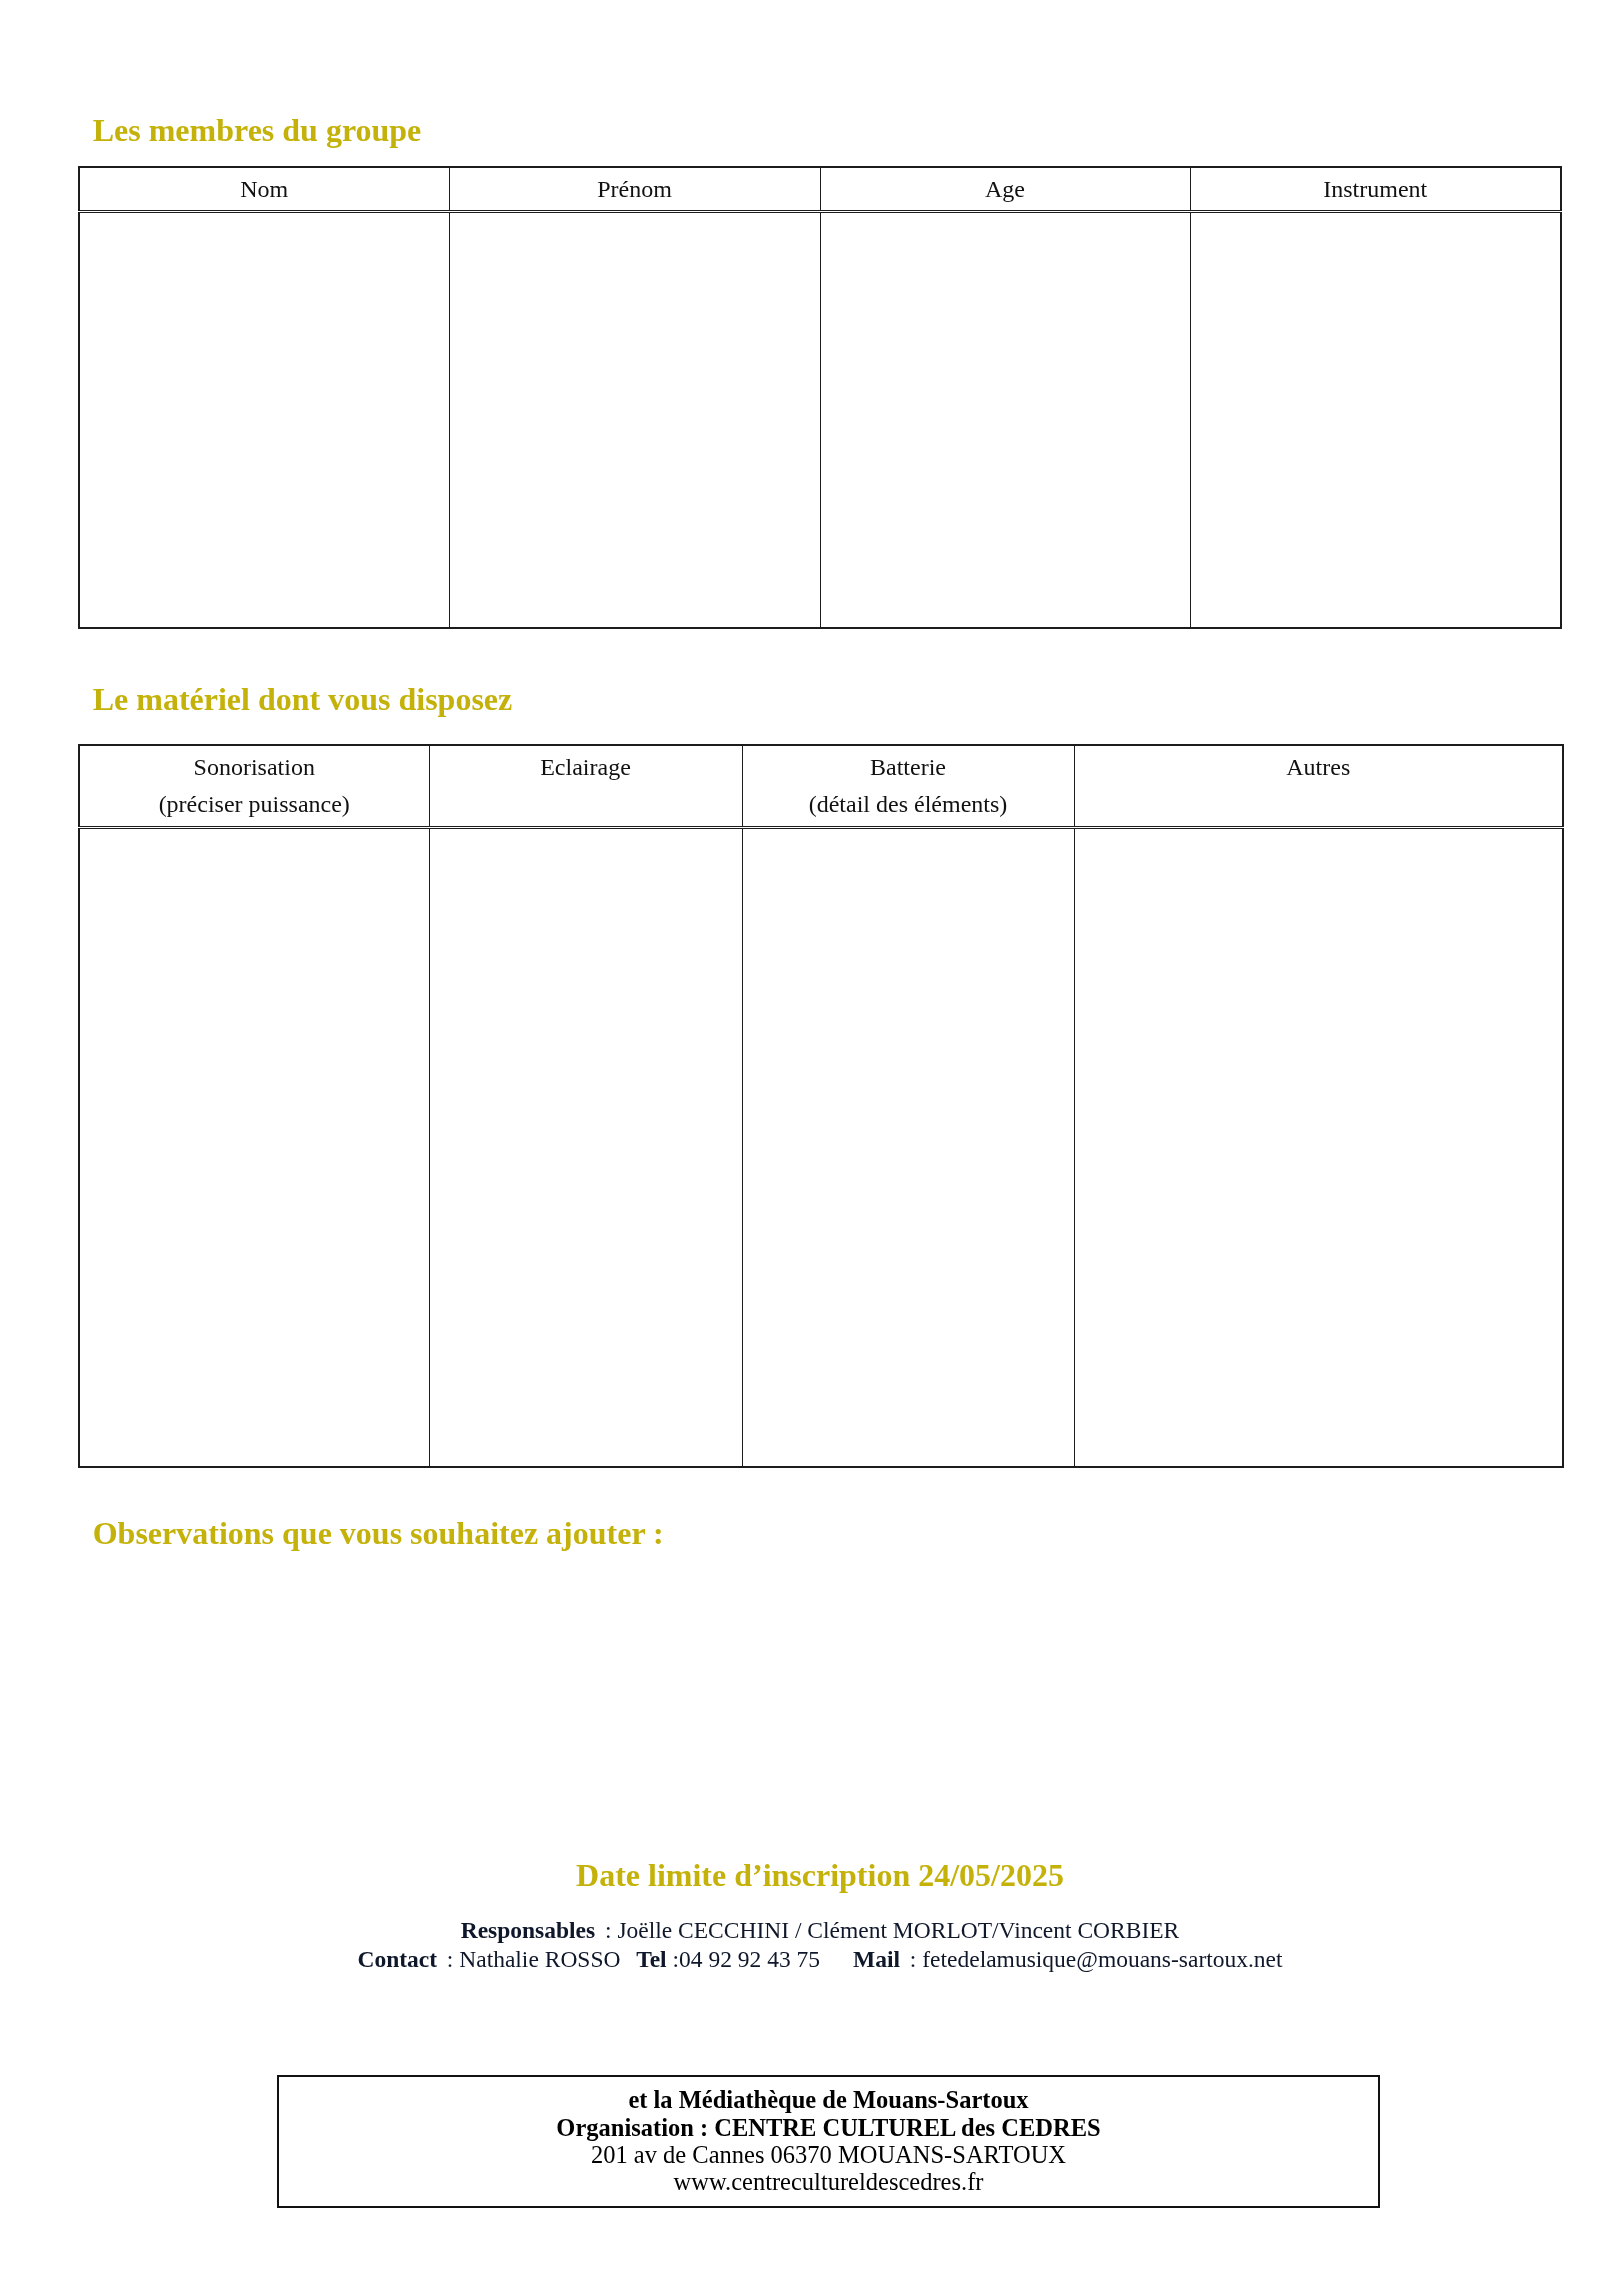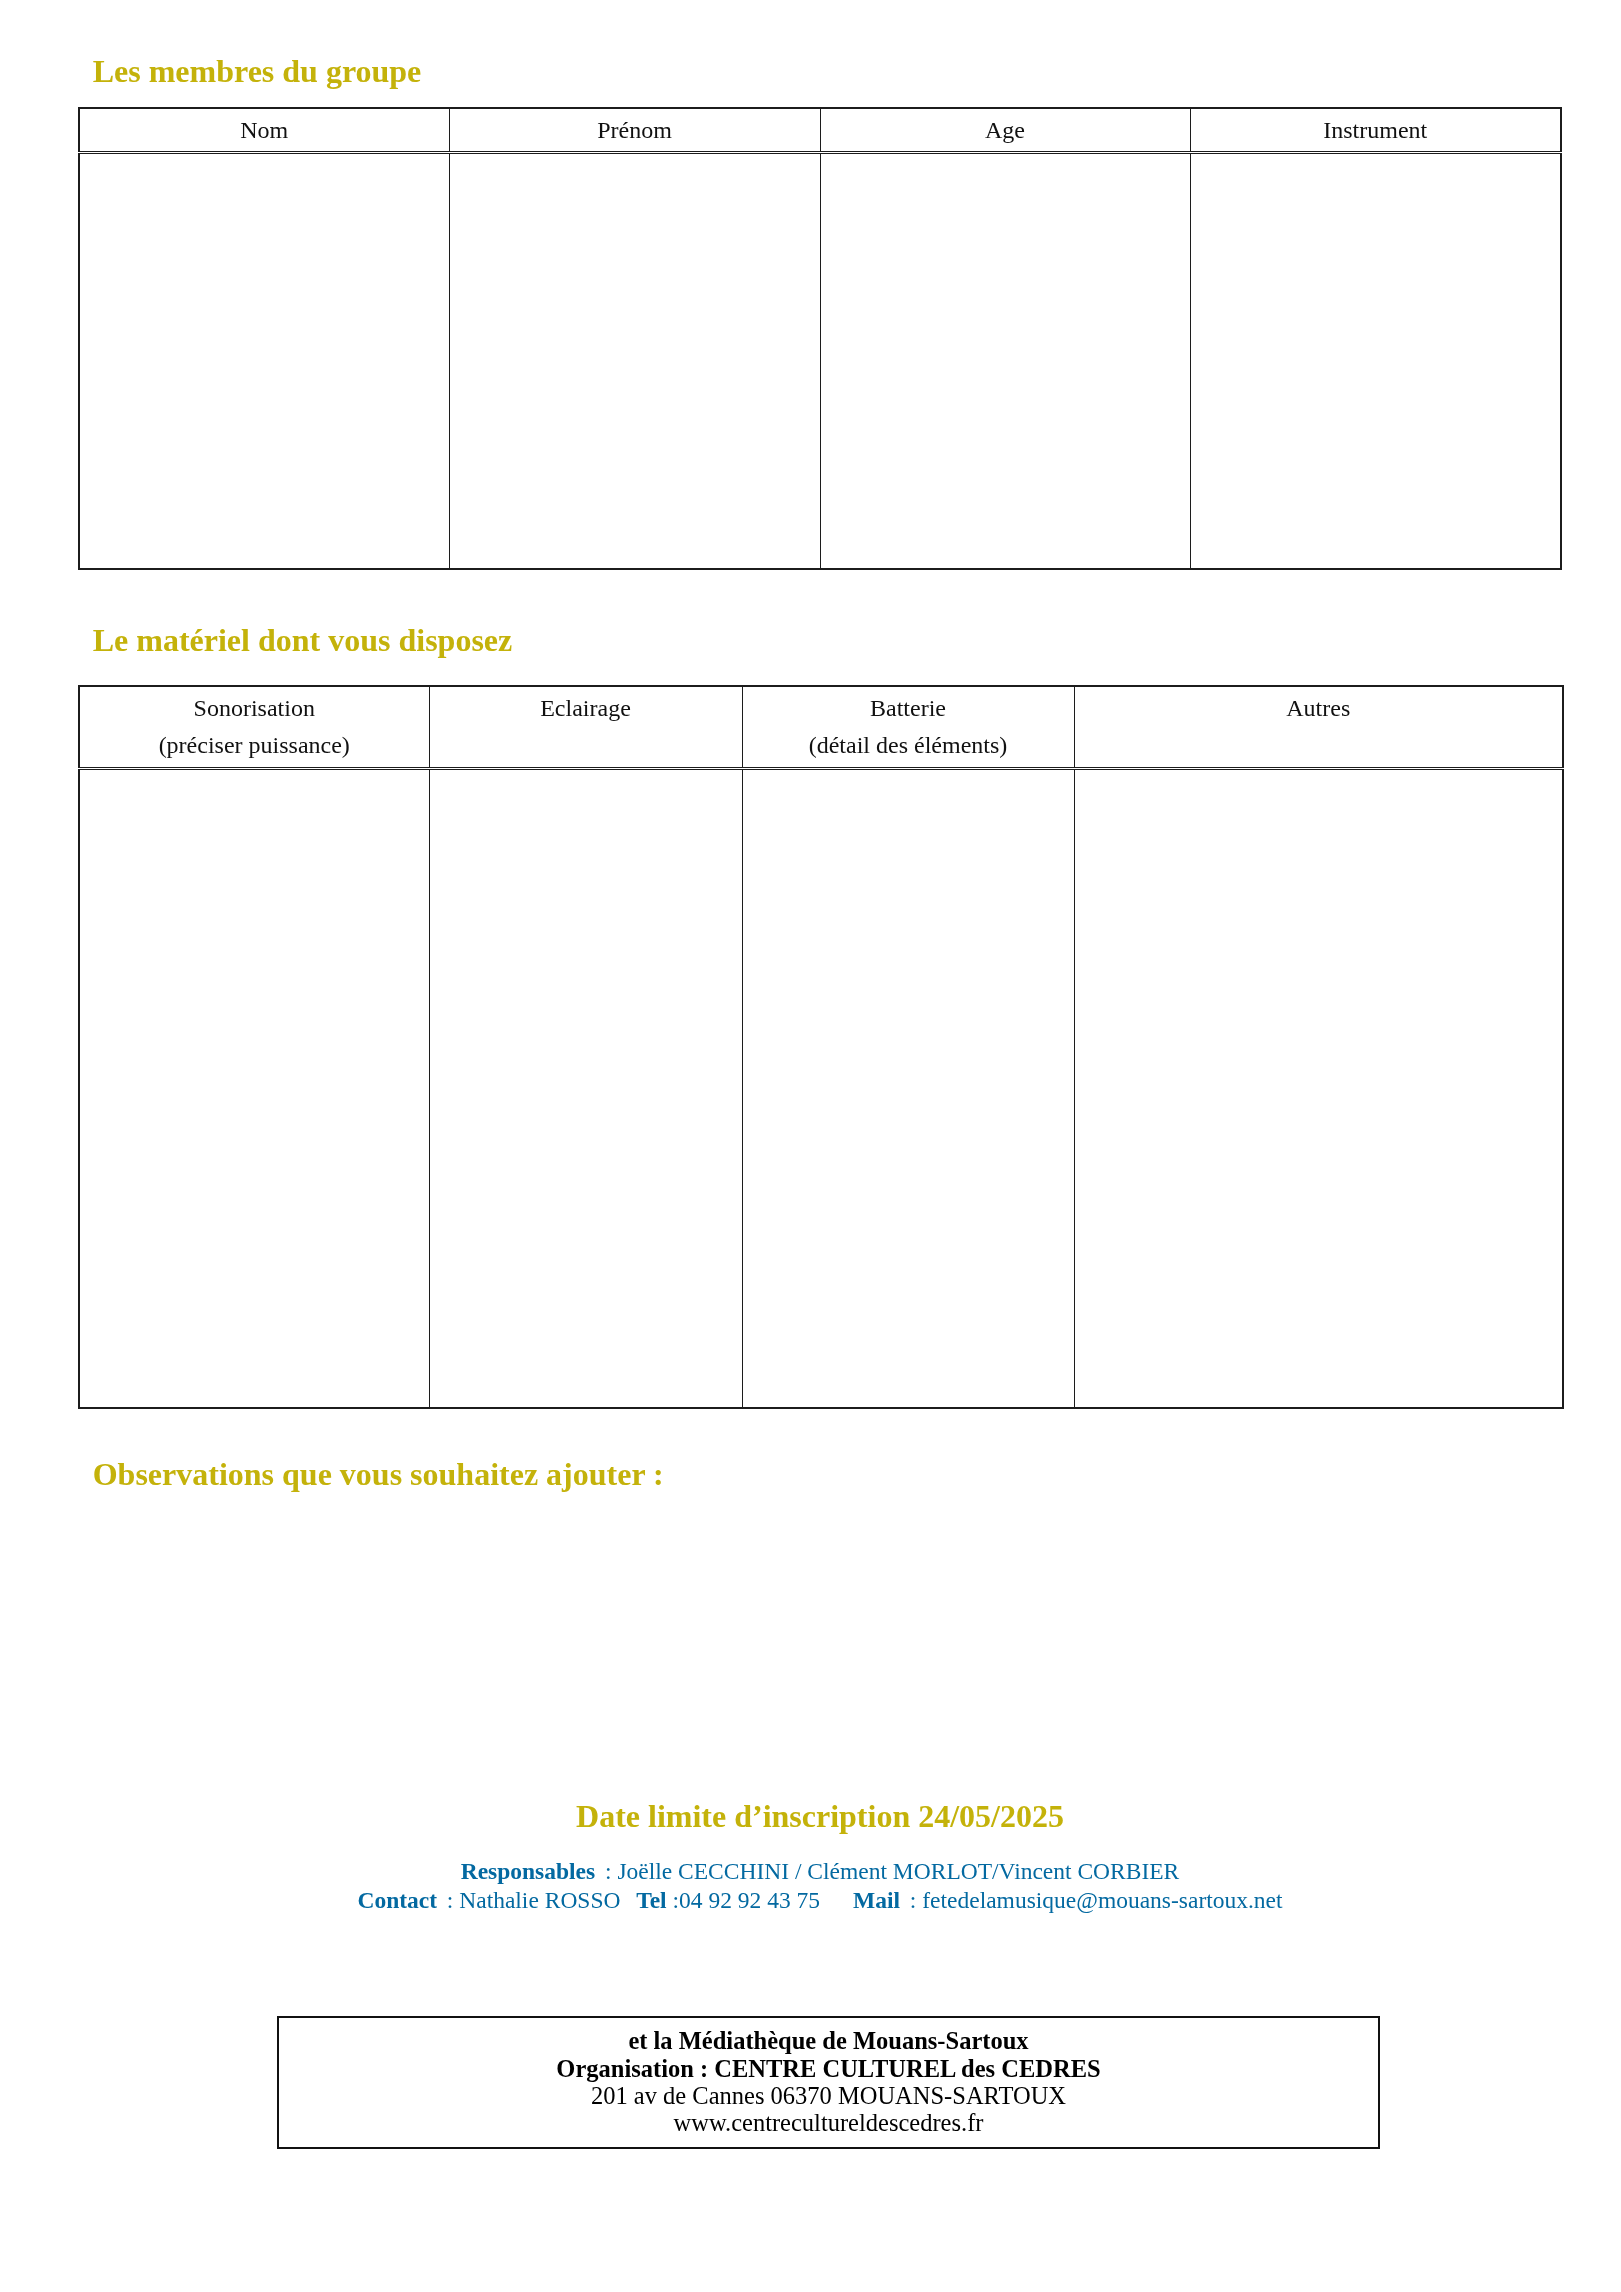--- a/index.html
+++ b/index.html
@@ -5,21 +5,21 @@
   :root { --accent:#c4b20a; --ink:#1c1c1c; }
   html,body { margin:0; padding:0; background:#ffffff; }
   .page {
     position:relative;
     width:1621px; height:2293px;
     background:#ffffff;
     font-family:"Liberation Serif","DejaVu Serif",serif;
     color:#111;
     overflow:hidden;
   }
-  .content { margin-left:78px; width:1484px; padding-top:52px; }
+  .content { margin-left:78px; width:1484px; padding-top:111px; }
 
   .section-heading {
     font-size:32px; font-weight:bold; color:var(--accent);
     line-height:39px; margin:0 0 0 14.7px;
   }
   .h2 { margin-top:51px; }
   .h3 { margin-top:46px; }
 
   table.form {
     width:100%; border-collapse:collapse; table-layout:fixed;
@@ -37,21 +37,21 @@
   .materials-table { margin-top:24.5px; }
   .materials-table td { height:635px; }
   .th-line { min-height:0; }
 
   .deadline {
     margin-top:299px; text-align:center;
     font-size:32px; line-height:47px; font-weight:bold;
     color:var(--accent);
   }
 
-  .contact-lines { margin-top:17.6px; text-align:center; font-size:23.5px; line-height:29px; color:#0369a1; }
+  .contact-lines { margin-top:17.6px; text-align:center; font-size:23.5px; line-height:29px; color:#0f172a; }
   .contact-lines .lbl { font-weight:bold; }
   .gap-sm { display:inline-block; width:9.8px; }
   .gap-md { display:inline-block; width:15.7px; }
   .gap-lg { display:inline-block; width:33px; }
 
   .org-box {
     width:1099px; margin:101px 0 0 199px;
     border:2px solid #111;
     text-align:center; font-size:24.5px; line-height:27.4px;
     padding:8.8px 0 9.8px 0; color:#000;

